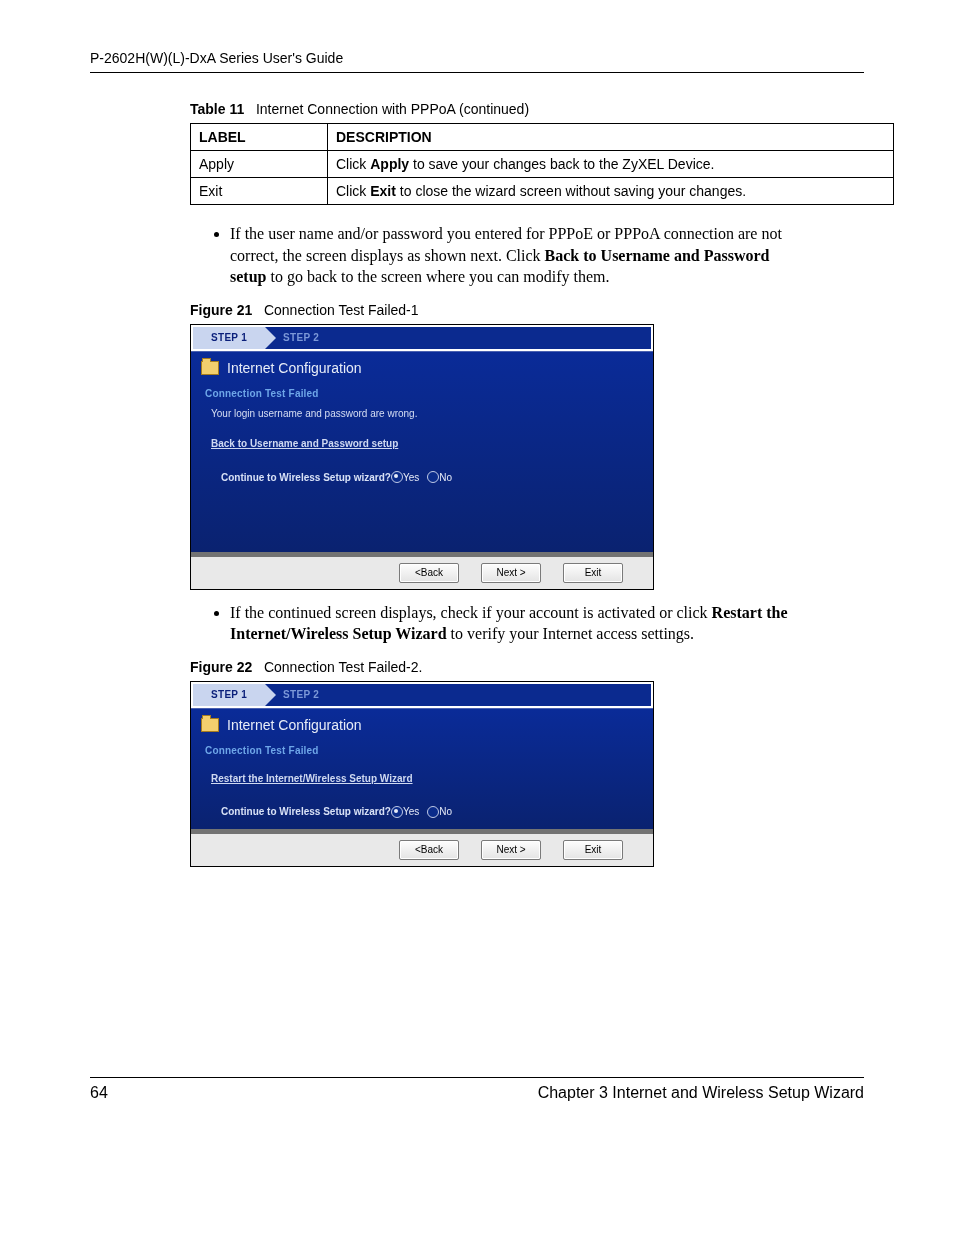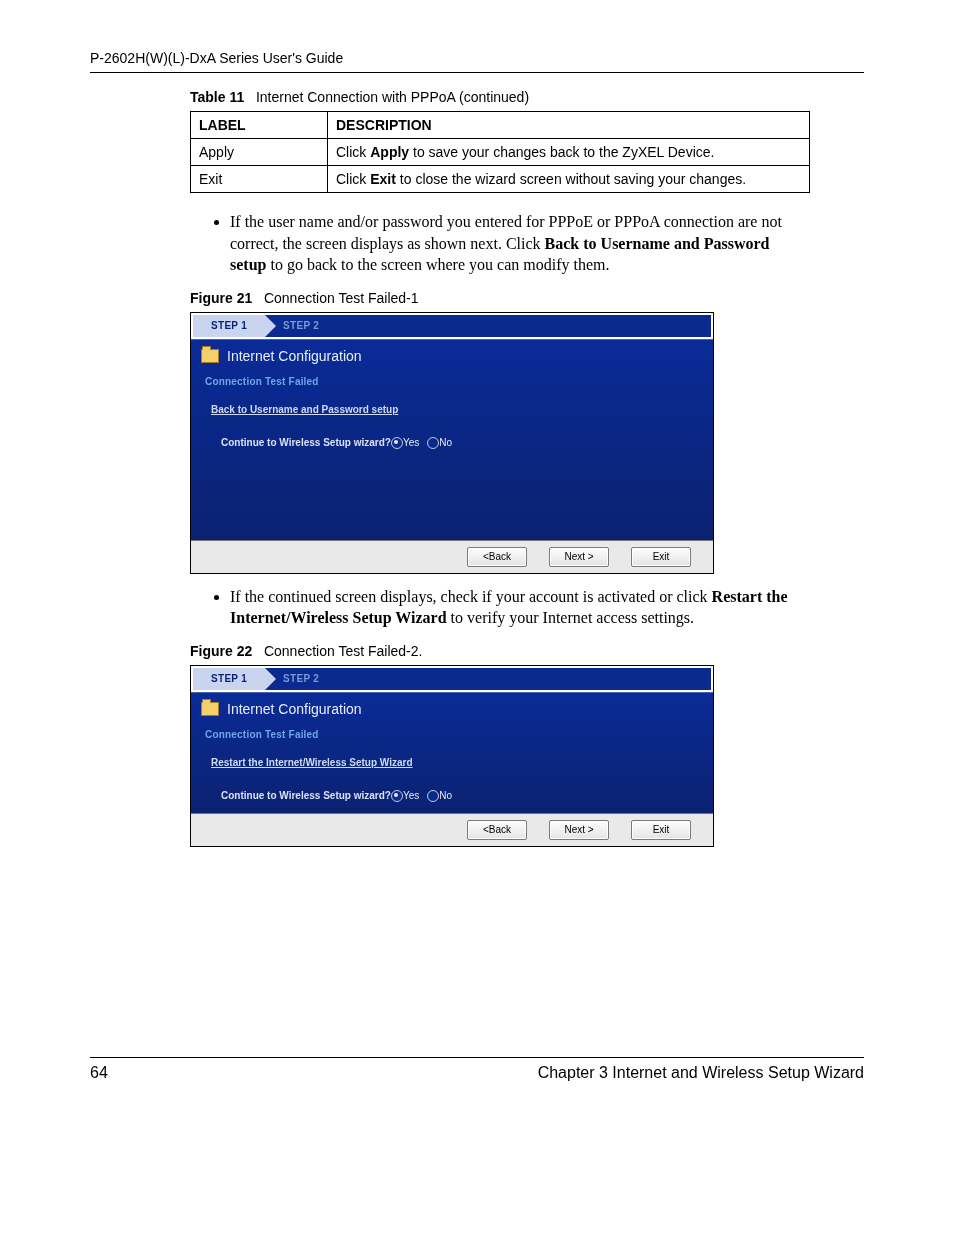--- a/index.html
+++ b/index.html
@@ -10,32 +10,32 @@
     margin: 0;
     padding: 50px 90px 40px 90px;
     width: 954px;
     box-sizing: border-box;
   }
   .header-line {
     font-family: Arial, Helvetica, sans-serif;
     font-size: 14px;
     border-bottom: 1.5px solid #000;
     padding-bottom: 6px;
-    margin-bottom: 16px;
+    margin-bottom: 28px;
   }
   .caption {
     font-family: Arial, Helvetica, sans-serif;
     font-size: 14px;
     margin: 14px 0 6px 0;
     margin-left: 100px;
   }
   .caption b { font-weight: bold; }
   table.label-desc {
     border-collapse: collapse;
-    width: 620px;
+    width: 704px;
     margin-left: 100px;
     margin-bottom: 18px;
     font-family: Arial, Helvetica, sans-serif;
     font-size: 14px;
   }
   table.label-desc th, table.label-desc td {
     border: 1px solid #000;
     padding: 5px 8px;
     text-align: left;
     vertical-align: top;
@@ -48,21 +48,21 @@
   ul.body-list li {
     font-family: "Times New Roman", Times, serif;
     font-size: 16px;
     line-height: 1.35;
     margin-bottom: 4px;
   }
   ul.body-list b { font-weight: bold; }
 
   
   .wizard {
-    width: 524px;
+    width: 464px;
     margin-left: 100px;
     border: 1px solid #000;
     font-family: Verdana, Arial, sans-serif;
     background: #0a2b8a;
     box-sizing: border-box;
   }
   .wizard .steps {
     background: #ffffff;
     padding: 2px;
   }
@@ -166,25 +166,25 @@
     content: "";
     position: absolute;
     left: 2px; top: 2px;
     width: 4px; height: 4px;
     border-radius: 50%;
     background: #e6eaf7;
   }
   .radio-lbl { font-weight: normal; color: #e6eaf7; }
   .wizard .btnbar {
     background: #e9e9e9;
-    padding: 6px 22px;
+    padding: 6px 30px;
     display: flex;
     justify-content: flex-end;
     gap: 22px;
-    border-top: 1px solid #737373;
+    border-top: 5px solid #737373;
   }
   .wbtn {
     min-width: 60px;
     height: 20px;
     font-family: Tahoma, Arial, sans-serif;
     font-size: 10px;
     background: linear-gradient(#fdfdfd,#e4e4e4);
     border: 1px solid #7a7a7a;
     border-radius: 2px;
     box-shadow: inset 0 0 0 1px #fff;
@@ -254,20 +254,21 @@
       <span class="step-tab">STEP 2</span>
     </div>
   </div>
     </div>
   <div class="body-area">
     <div class="title">
       <span class="folder-icon"></span>
       <span>Internet Configuration</span>
     </div>
     <div class="section-title">Connection Test Failed</div>
+    <div class="msg">Your login username and password are wrong.</div>
     <div class="linkrow">
       <a href="#">Back to Username and Password setup</a>
     </div>
     <div class="question-row body-pad">
       <span>Continue to Wireless Setup wizard?</span>
       <span class="radio selected"></span>
       <span class="radio-lbl">Yes</span>
       <span style="width:8px"></span>
       <span class="radio"></span>
       <span class="radio-lbl">No</span>

